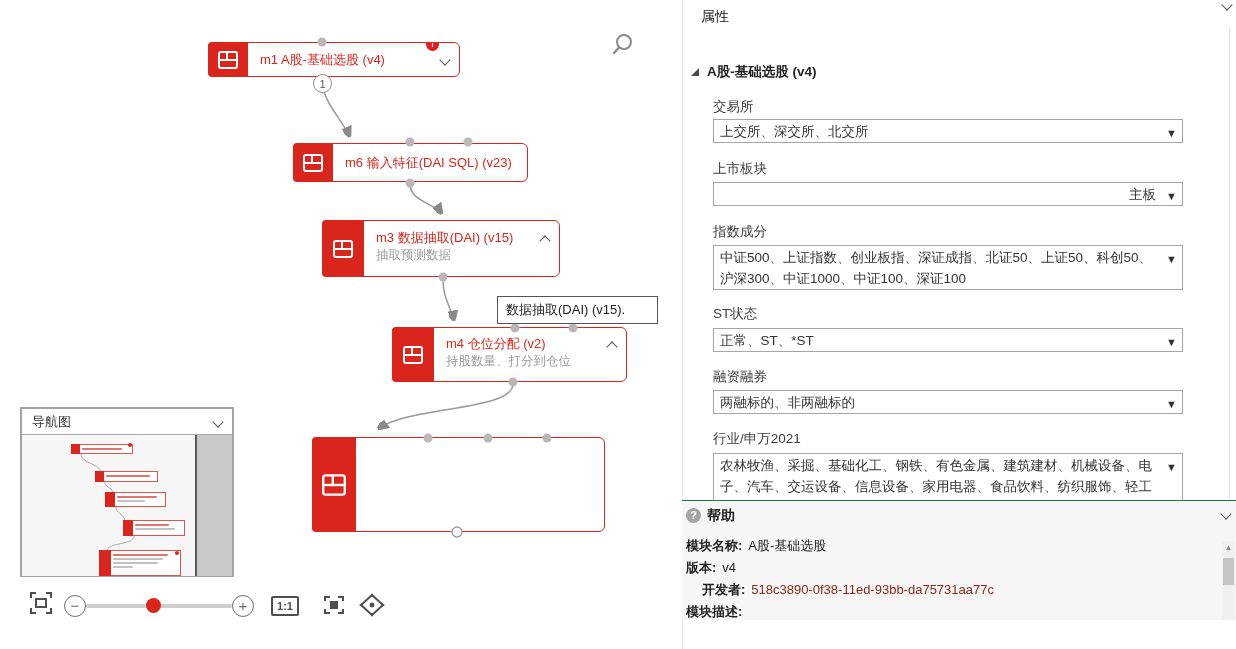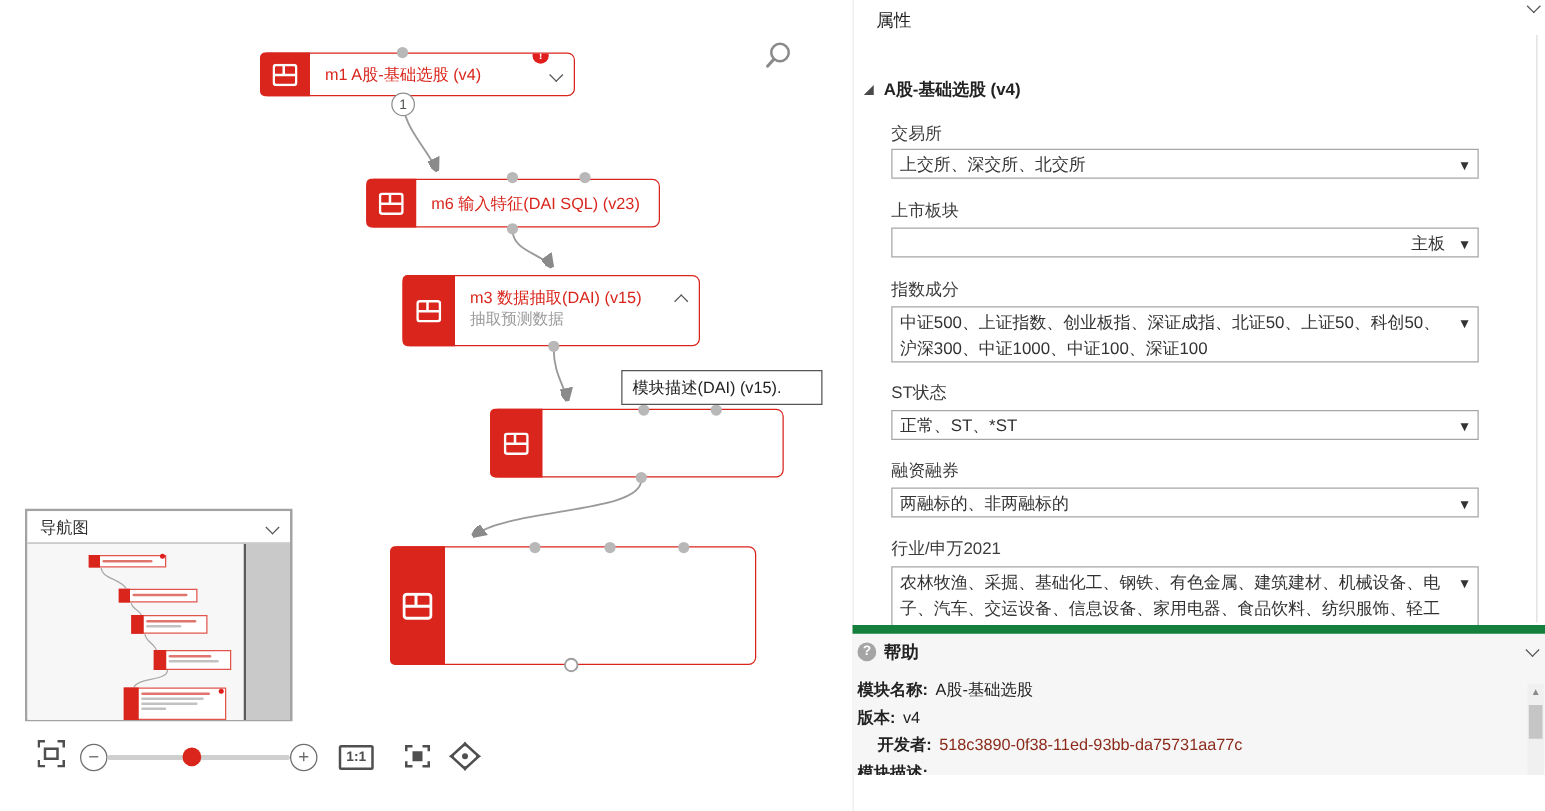--- a/index.html
+++ b/index.html
@@ -75,21 +75,21 @@
   #section-title{font-size:13.5px;font-weight:bold;color:#222;}
   .fld-label{position:absolute;left:30px;font-size:13.5px;color:#3c3c3c;}
   .fld-box{position:absolute;left:30px;width:470px;border:1px solid #a6a6a6;background:#fff;
         box-sizing:border-box;font-size:13.5px;color:#333;line-height:21px;
         padding:1px 26px 1px 6px;overflow:hidden;}
   .fld-arrow{position:absolute;top:3px;right:5px;font-size:11px;color:#333;}
   .fld-arrow::before{content:"▼";}
 
   
   #help{position:absolute;left:682px;top:500px;width:554px;height:120px;background:#f6f6f6;
-        border-top:7px solid #15803d;box-sizing:border-box;z-index:9;overflow:hidden;}
+        border-top:1px solid #15803d;box-sizing:border-box;z-index:9;overflow:hidden;}
   #help-q{position:absolute;left:4px;top:7px;width:15px;height:15px;border-radius:50%;
         background:#a5a5a5;color:#fff;font-size:11px;font-weight:bold;text-align:center;
         line-height:15px;}
   #help-q::before{content:"?";}
   #help-title{position:absolute;left:25px;top:6px;font-size:14px;font-weight:bold;color:#222;}
   #help-chev{position:absolute;left:540px;top:9px;}
   .hrow{position:absolute;left:4px;font-size:13px;color:#222;white-space:nowrap;}
   .hlabel{font-weight:bold;}
   .hval{margin-left:6px;}
   .hval.dev{color:#8b2a1a;}
@@ -170,20 +170,25 @@
   <div class="node" style="left:392px;top:327px;width:235px;height:55px;">
     <div class="nicon" style="width:42px;">
       <svg width="20" height="18" viewBox="0 0 20 18">
           <g fill="none" stroke="#fff" stroke-width="2">
             <rect x="1" y="1" width="18" height="16" rx="2"></rect>
             <path d="M1 9 H19"></path>
             <path d="M9 1 V9"></path>
           </g>
         </svg>
     </div>
+    <div class="nbody" style="justify-content:flex-start;padding-top:7px;">
+      <div class="ntitle">m4 仓位分配 (v2)</div>
+      <div class="nsub">持股数量、打分到仓位</div>
+      <span class="chev up nchev" style="top:15px;"></span>
+    </div>
   </div>
 
   <div class="node" style="left:312px;top:437px;width:293px;height:95px;">
     <div class="nicon" style="width:44px;">
       <svg width="24" height="22" viewBox="0 0 20 18">
           <g fill="none" stroke="#fff" stroke-width="2">
             <rect x="1" y="1" width="18" height="16" rx="2"></rect>
             <path d="M1 9 H19"></path>
             <path d="M9 1 V9"></path>
           </g>
@@ -202,21 +207,21 @@
       <circle cx="573" cy="328" r="4.5"></circle>
         <circle cx="513" cy="382" r="4.5"></circle>
       <circle cx="428" cy="438" r="4.5"></circle>
         <circle cx="488" cy="438" r="4.5"></circle>
       <circle cx="547" cy="438" r="4.5"></circle>
     </g>
     <circle cx="457" cy="532" r="5" fill="#fff" stroke="#9e9e9e" stroke-width="1.5"></circle>
   </svg>
 
   <div id="edge-badge">1</div>
-  <div id="tooltip">模块描述(DAI) (v15).</div>
+  <div id="tooltip">数据抽取(DAI) (v15).</div>
 
   <svg style="position:absolute;left:608px;top:32px;z-index:4;" width="28" height="28" viewBox="0 0 28 28">
     <circle cx="16" cy="10" r="7" fill="none" stroke="#8a8a8a" stroke-width="2"></circle>
     <line x1="11" y1="15.5" x2="6" y2="21" stroke="#8a8a8a" stroke-width="2.4" stroke-linecap="round"></line>
   </svg>
 
   <div id="minimap">
     <div id="mm-header">
       <span id="mm-title">导航图</span>
       <span class="chev down"></span>

